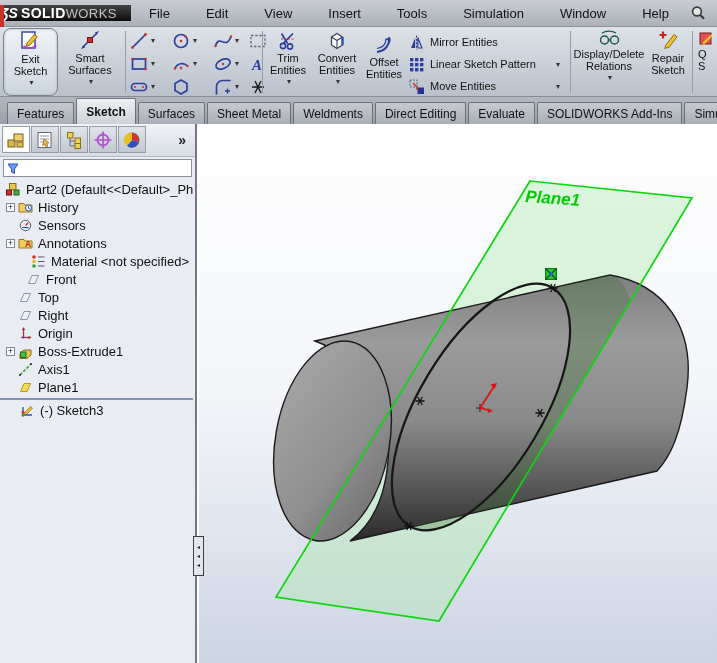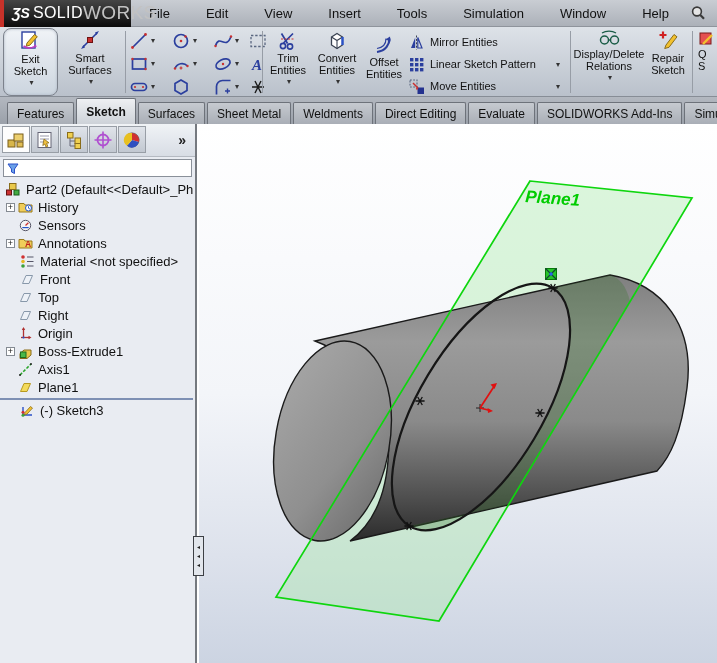--- a/index.html
+++ b/index.html
@@ -3,26 +3,26 @@
 <meta charset="utf-8">
 <style>
   html,body{margin:0;padding:0}
   .page{position:relative;width:717px;height:663px;overflow:hidden;background:#fff;
         font-family:"Liberation Sans",sans-serif;-webkit-font-smoothing:antialiased;color:#111}
   .abs{position:absolute}
 
   
   .menubar{left:0;top:0;width:717px;height:27px;background:linear-gradient(#c9cdd3,#acb1b9);
            display:flex;align-items:center;border-bottom:1px solid #8f949c;box-sizing:border-box}
-  .logo{width:131px;height:27px;background:linear-gradient(#454545,#0c0c0c);display:flex;align-items:center;
-        padding-left:12px;box-sizing:border-box;position:relative;flex:none}
+  .logo{width:131px;height:16px;background:linear-gradient(#454545,#0c0c0c);display:flex;align-items:center;
+        padding-left:0;box-sizing:border-box;position:relative;flex:none}
   .logo::before{content:"";position:absolute;left:0;top:0;width:4px;height:27px;background:#c8322a}
   .logo .glyph{color:#fff;font-style:italic;font-weight:bold;font-size:14px;margin-right:3px}
-  .logo .b{color:#fff;font-weight:normal;font-size:16px;letter-spacing:.4px}
-  .logo .l{color:#c2c2c2;font-size:19px;letter-spacing:.4px}
+  .logo .b{color:#fff;font-weight:bold;font-size:14px;letter-spacing:.4px}
+  .logo .l{color:#c2c2c2;font-size:13px;letter-spacing:.4px}
   .menu-item{padding:0 18px;height:27px;display:flex;align-items:center;font-size:13px;cursor:default}
   .qsep{width:1px;height:22px;background:#8d939b;margin:0 4px}
   .qbtn{display:flex;align-items:center;margin:0 1px}
   .dd{font-size:8px;color:#333;margin-left:2px}
 
   
   .cm{left:0;top:27px;width:717px;height:70px;background:linear-gradient(#dde2e8,#bac1cb);
       border-bottom:1px solid #878d96;box-sizing:border-box}
   .cmsep{position:absolute;top:4px;width:1px;height:62px;background:#979da6}
   .bigbtn{position:absolute;display:flex;flex-direction:column;align-items:center;font-size:11px;
@@ -464,32 +464,32 @@
 
       <div class="trow" style="padding-left:6px">
         <span class="exp">+</span>
         <svg class="ti" width="15" height="15" viewBox="0 0 15 15">
             <path d="M1 3.5h5l1 1.5h7v7H1z" fill="#f0cd5a" stroke="#9a7a1a"></path>
             <text x="7" y="11" font-size="8.5" font-weight="bold" fill="#c02020" font-family="Liberation Sans, sans-serif">A</text>
           </svg>
         <span>Annotations</span>
       </div>
 
-      <div class="trow" style="padding-left:8px">
+      <div class="trow" style="padding-left:19px">
         <span class="sp"></span>
         <svg class="ti" width="15" height="15" viewBox="0 0 15 15">
             <circle cx="3" cy="3" r="1.8" fill="#d03030"></circle>
             <circle cx="3" cy="7.5" r="1.8" fill="#e8b820"></circle>
             <circle cx="3" cy="12" r="1.8" fill="#3aa03a"></circle>
             <path d="M7 3h6.5M7 7.5h6.5M7 12h6.5" stroke="#556" stroke-width="1.2"></path>
           </svg>
         <span>Material &lt;not specified&gt;</span>
       </div>
 
-      <div class="trow" style="padding-left:8px">
+      <div class="trow" style="padding-left:14px">
         <span class="sp"></span>
         <svg class="ti" width="15" height="15" viewBox="0 0 15 15">
             <path d="M2.5 11.5L6 3.5h6.5L9 11.5z" fill="#eef2f8" fill-opacity=".8" stroke="#8898aa"></path>
           </svg>
         <span>Front</span>
       </div>
 
       <div class="trow" style="padding-left:6px">
         <span class="sp"></span>
         <svg class="ti" width="15" height="15" viewBox="0 0 15 15">

